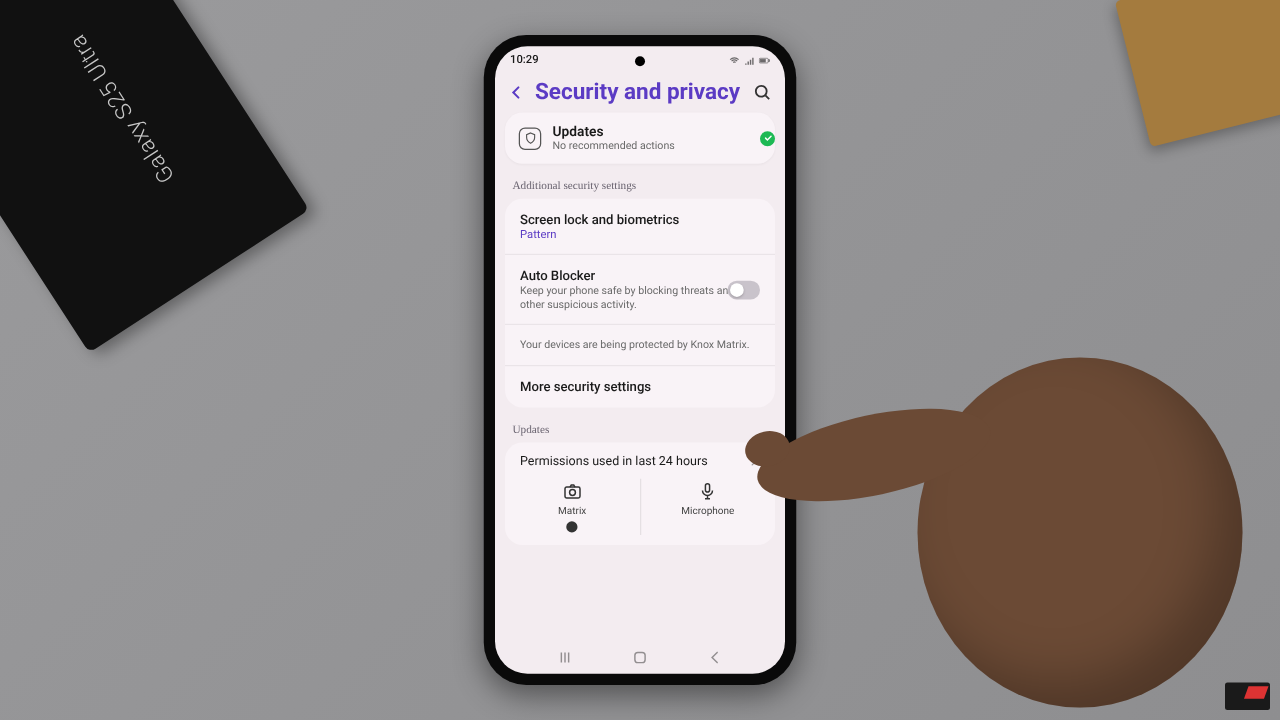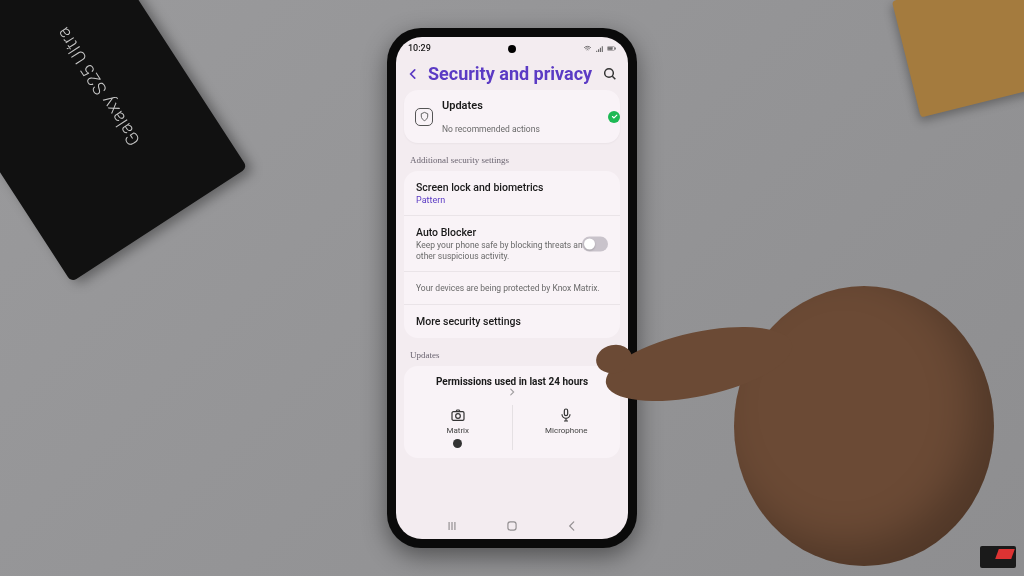--- a/index.html
+++ b/index.html
@@ -51,39 +51,39 @@
     .back-chevron { width:14px; height:14px; }
     .page-title { font-size:18px; font-weight:700; color:#5b3bc4; flex:1; }
     .search-btn { width:16px; height:16px; }
     .content { padding: 0 8px; }
     .card { background:#f9f3f7; border-radius:14px; padding:9px 11px; margin-bottom:8px;
       box-shadow: 0 1px 2px rgba(0,0,0,.04); }
     .updates { display:flex; align-items:center; gap:9px; position:relative; }
     .updates-icon { width:18px; height:18px; border:1.2px solid #555; border-radius:5px;
       display:flex; align-items:center; justify-content:center; font-size:10px; }
     .updates-body .t { font-size:11px; font-weight:600; }
-    .updates-body .s { font-size:8.5px; color:#6a6a6a;margin-top:12px; }
+    .updates-body .s { font-size:8.5px; color:#6a6a6a; }
     .ok-badge { position:absolute; right:0; width:12px; height:12px; border-radius:50%;
       background:#1db954; display:flex; align-items:center; justify-content:center; }
     .ok-badge svg{width:7px;height:7px;}
     .section-label { font-size:9px; color:#6a6470; padding:4px 6px 6px;font-family:Liberation Serif, serif; }
     .list { background:#f9f3f7; border-radius:14px; margin-bottom:8px; overflow:hidden; }
     .row { padding:10px 12px; position:relative; }
     .row + .row { border-top: 0.5px solid rgba(0,0,0,.06); }
     .row .t { font-size:10.5px; font-weight:500; color:#1a1a1a; }
     .row .s { font-size:8.5px; color:#6a6a6a; margin-top:1px; line-height:1.25; }
     .row .v { font-size:9px; color:#5b3bc4; margin-top:1px; }
     .toggle { position:absolute; right:12px; top:50%; transform:translateY(-50%);
       width:26px; height:15px; background:#c9c3cb; border-radius:9px; }
     .toggle::after { content:""; position:absolute; width:11px; height:11px;
       background:#fff; border-radius:50%; top:2px; left:2px;
       box-shadow:0 1px 2px rgba(0,0,0,.2); }
     .perm-card { background:#f9f3f7; border-radius:14px; padding:10px 0 8px; }
     .perm-header { display:flex; align-items:center; justify-content:space-between;
-      padding:0 12px 8px; font-size:10px; font-weight:700;flex-direction:column; }
+      padding:0 12px 8px; font-size:10px; font-weight:400; }
     .perm-header svg{width:10px;height:10px;opacity:.55;}
     .perm-cols { display:flex; }
     .perm-col { flex:1; text-align:center; padding:2px 4px; }
     .perm-col + .perm-col { border-left: 0.5px solid rgba(0,0,0,.08); }
     .perm-col svg { width:16px; height:16px; margin:0 auto 3px; display:block; }
     .perm-col .lbl { font-size:8px; color:#444; }
     .perm-apps { display:flex; justify-content:center; gap:2px; margin-top:4px; }
     .app-dot { width:9px; height:9px; border-radius:50%; background:#333; }
     .app-dot.g { background: conic-gradient(#ea4335 0 25%, #fbbc05 0 50%, #34a853 0 75%, #4285f4 0); }
     .navbar { position:absolute; bottom:0; left:0; right:0; height:26px;

